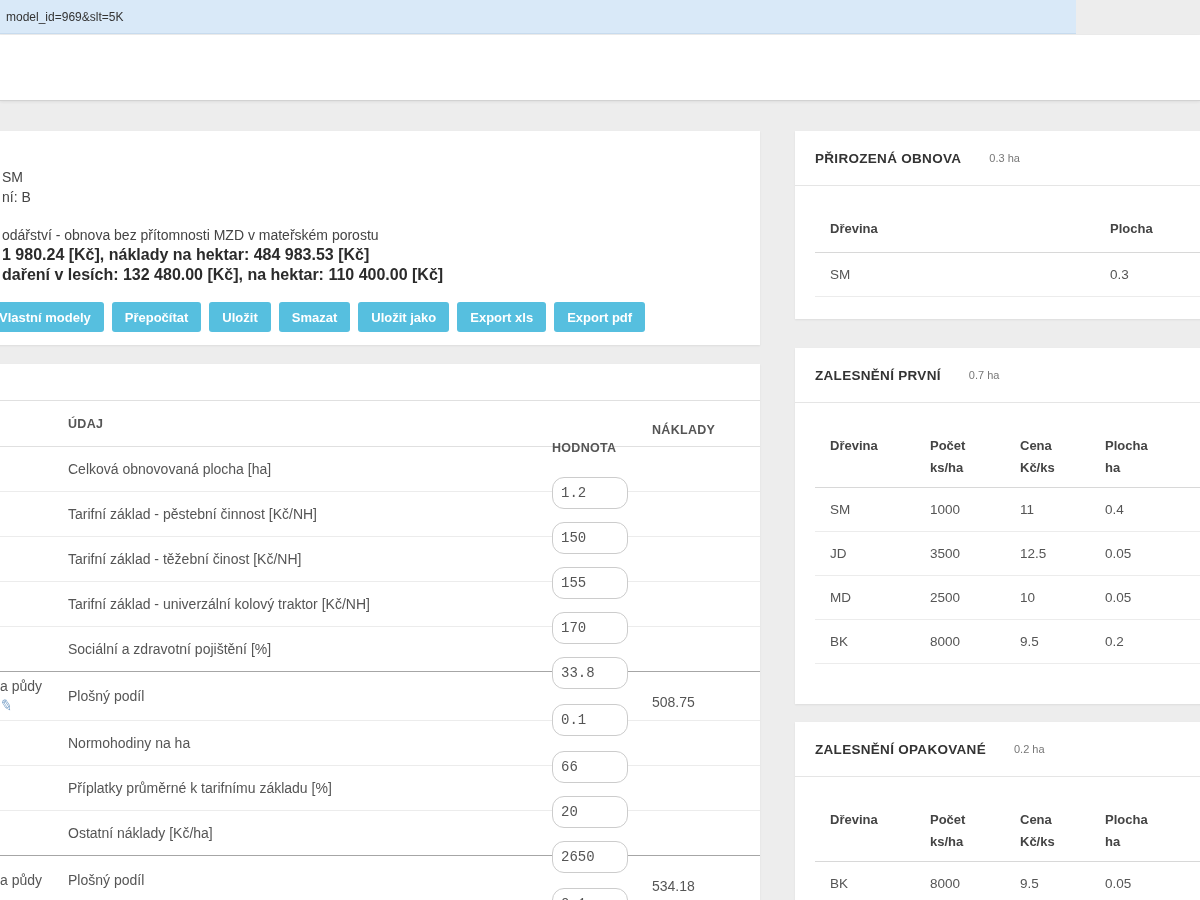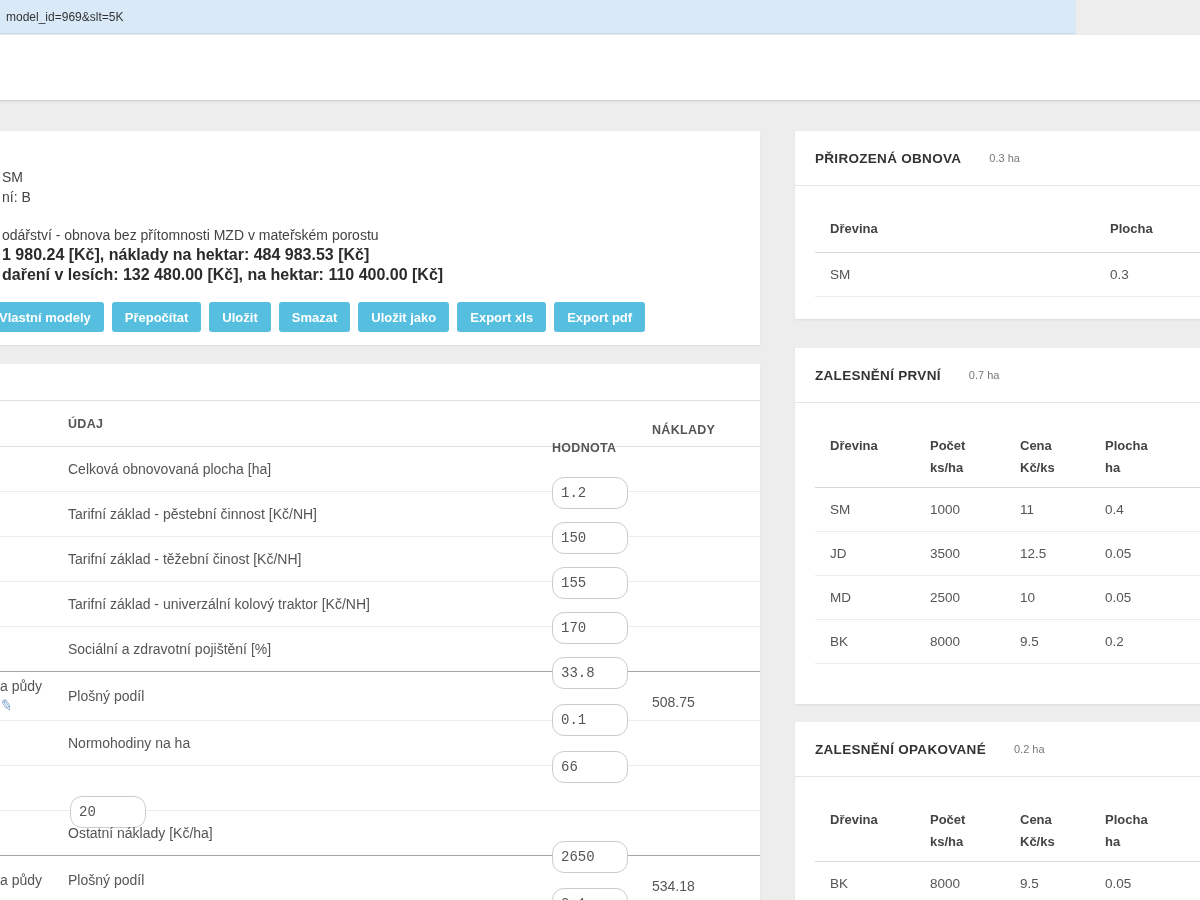--- a/index.html
+++ b/index.html
@@ -161,20 +161,21 @@
   </div>
 
   <div class="m-row">
     <div class="c-cat"></div>
     <div class="c-label">Normohodiny na ha</div>
     <div class="c-value"><input class="val-input" value="66" style=""></div>
     <div class="c-cost"></div>
   </div>
   <div class="m-row">
     <div class="c-cat"></div>
+    <div class="c-label">Příplatky průměrné k tarifnímu základu [%]</div>
     <div class="c-value"><input class="val-input" value="20" style=""></div>
     <div class="c-cost"></div>
   </div>
   <div class="m-row">
     <div class="c-cat"></div>
     <div class="c-label">Ostatní náklady [Kč/ha]</div>
     <div class="c-value"><input class="val-input" value="2650" style=""></div>
     <div class="c-cost"></div>
   </div>
 

